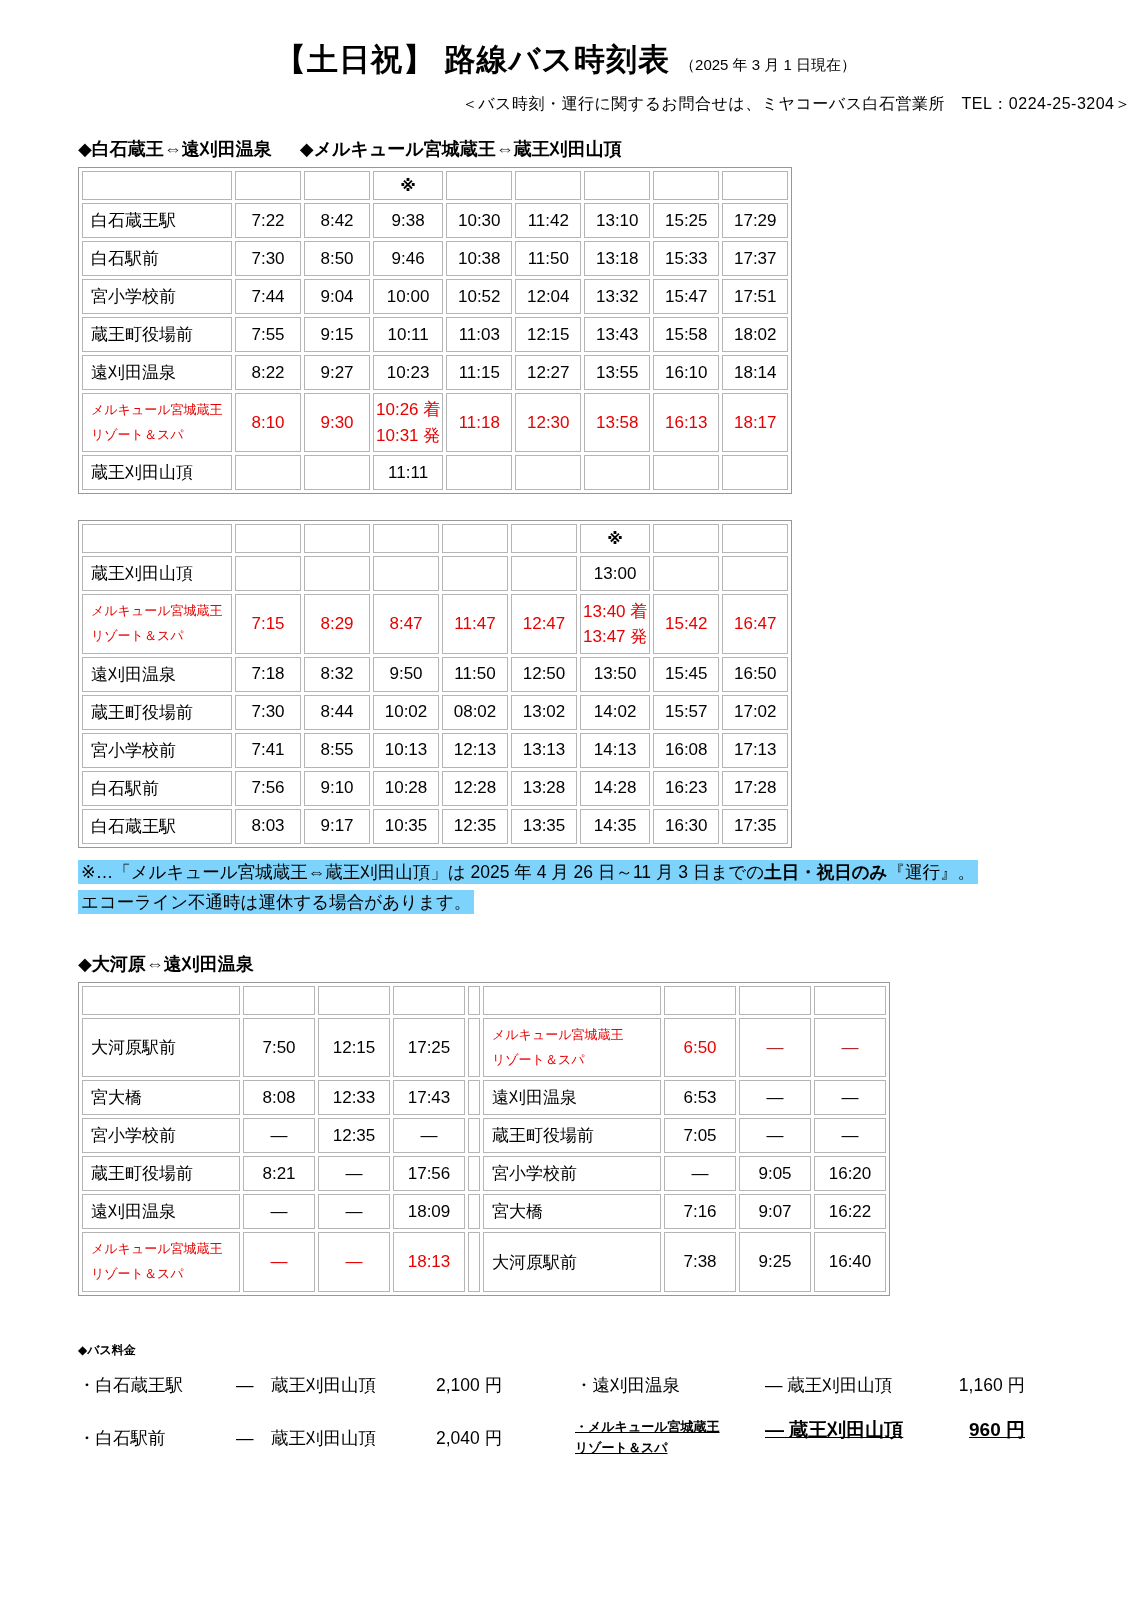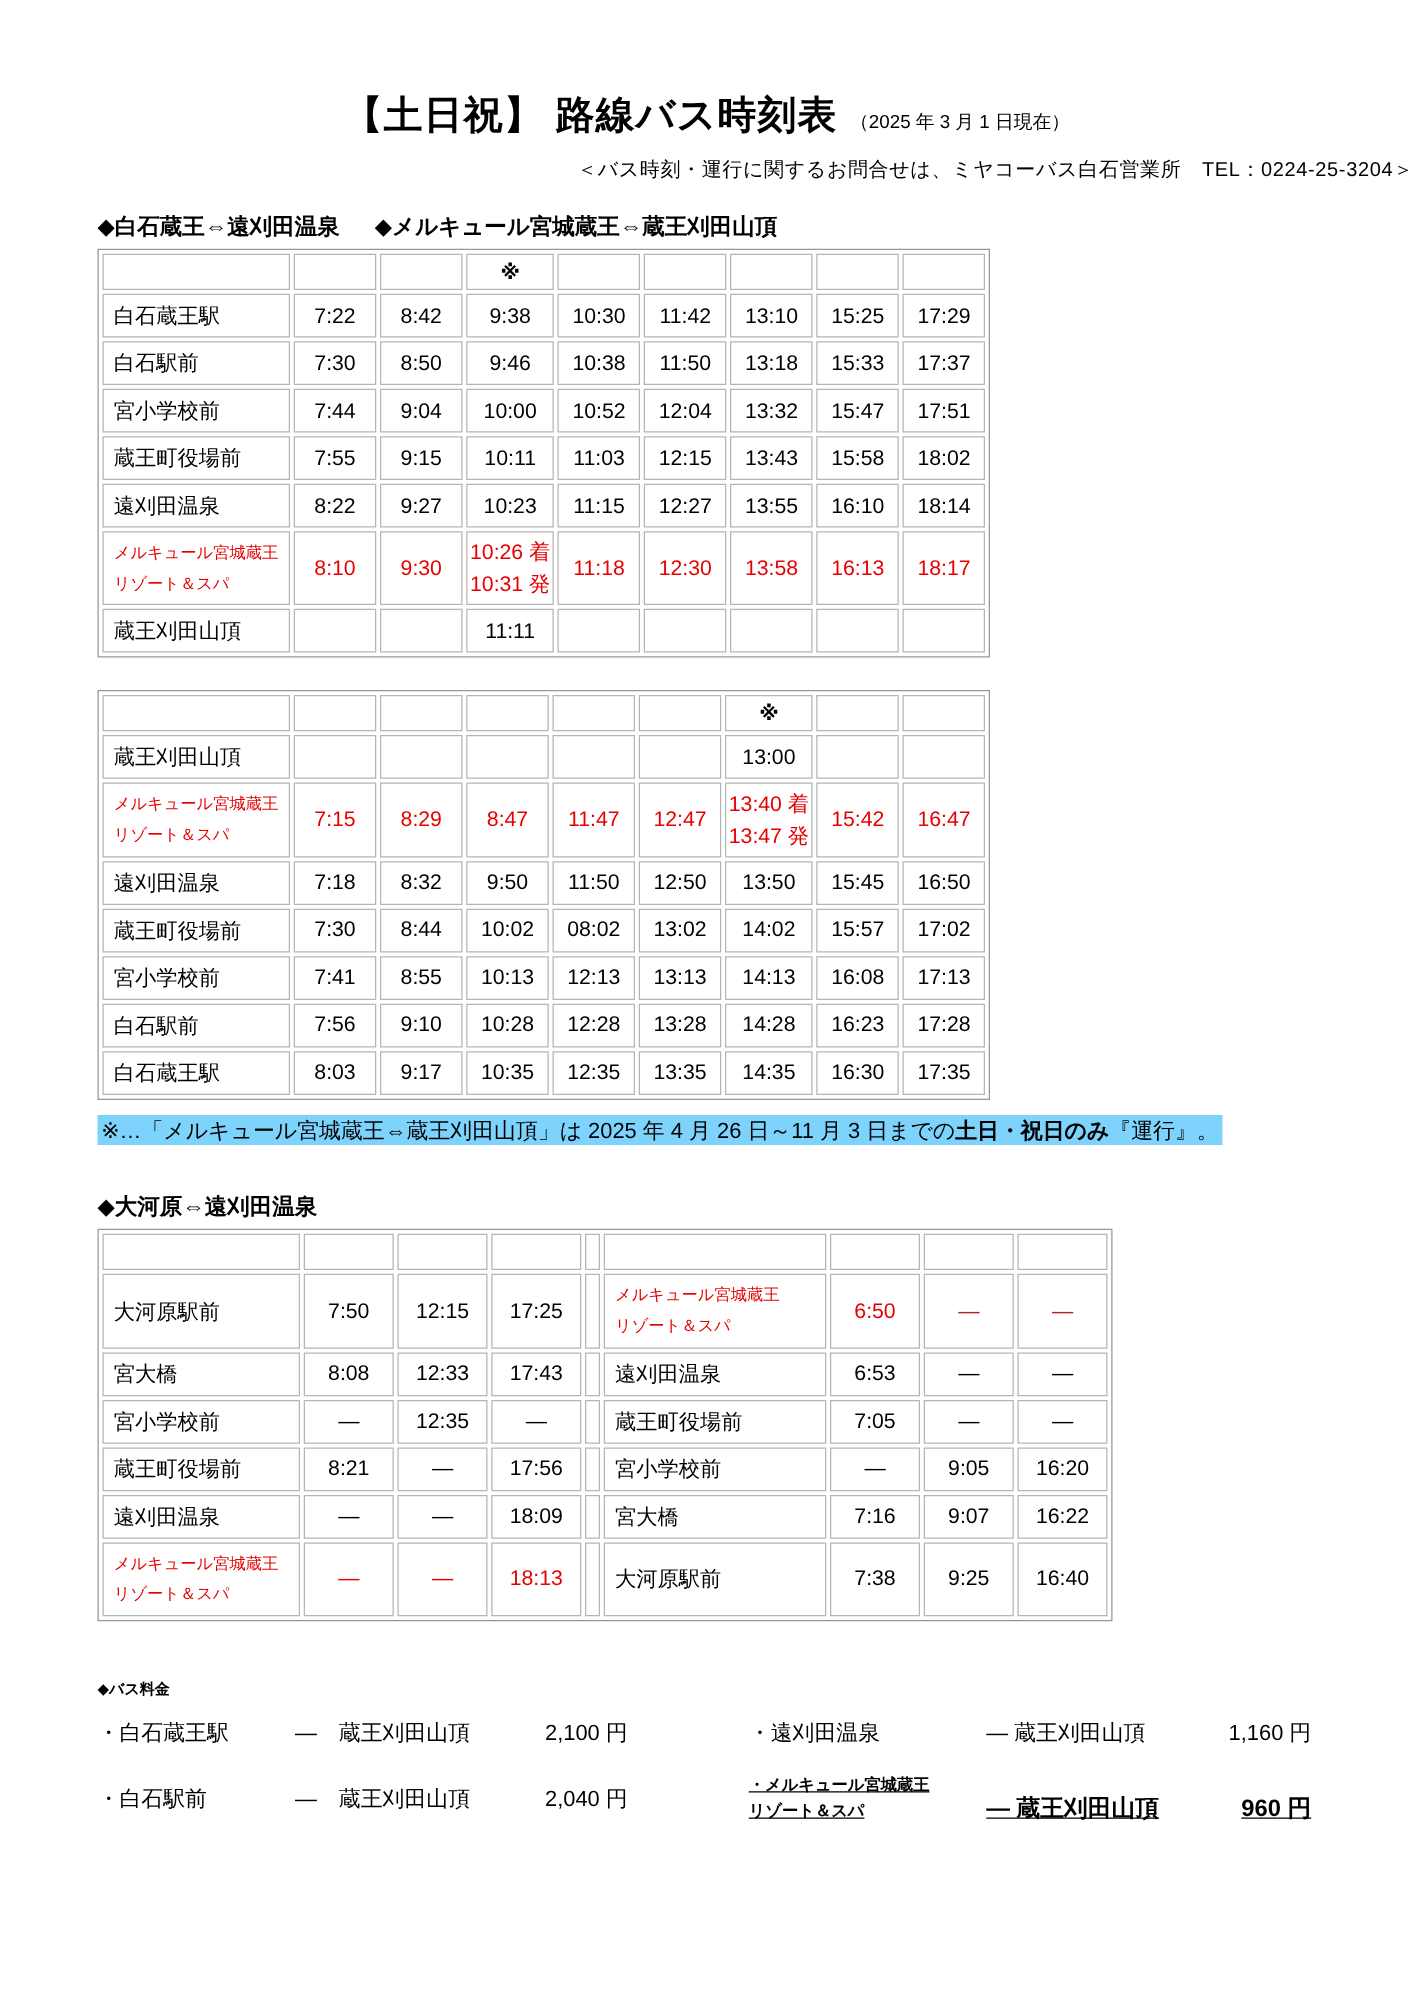--- a/index.html
+++ b/index.html
@@ -1,21 +1,21 @@
 <!DOCTYPE html>
 <html><head>
 <meta charset="utf-8">
 <style>
   html,body { margin:0; padding:0; background:#ffffff; }
   body {
     width:1131px; height:1600px;
     font-family:"Liberation Sans","DejaVu Sans",sans-serif;
     color:#000; position:relative; overflow:hidden;
   }
-  .page { padding-top:71px; }
+  .page { padding-top:39px; }
 
   
   .title-line { text-align:center; white-space:nowrap; }
   .title-main { font-size:31px; font-weight:bold; letter-spacing:1px; }
   .title-date { font-size:15px; margin-left:10px; }
   .subtitle { text-align:right; font-size:16px; margin-top:13px; letter-spacing:0.5px; }
 
   
   .section-heading { margin:22px 0 6px 78px; font-size:18px; font-weight:bold; }
   .section-heading .gap { display:inline-block; width:28px; }
@@ -46,21 +46,21 @@
   .note { margin:9px 0 0 78px; font-size:17.5px; line-height:1.75; }
   .hl { background:#7dd3fc; padding:2px 3px; }
   .note b { font-weight:bold; }
 
   
   .fare-row { display:flex; align-items:center; margin:14px 0 0 78px; font-size:17.5px; }
   .fare-row.second { margin-top:20px; }
   .f-from { width:158px; }
   .f-to   { width:200px; }
   .f-price{ width:95px; text-align:left; }
-  .fare-item.right { margin-left:68px; display:flex; align-items:flex-end; }
+  .fare-item.right { margin-left:44px; display:flex; align-items:flex-start; }
   .fare-item.right .f-from { width:190px; }
   .fare-item.right .f-to   { width:185px; }
   .fare-item.right .f-price{ width:75px; text-align:right; }
   .fare-item { display:flex; align-items:center; }
   .u { text-decoration:underline; }
   .b { font-weight:bold; }
   .small2 { font-size:13px; line-height:1.6; white-space:normal; }
   .big { font-size:19px; }
 </style>
 </head>
@@ -282,20 +282,21 @@
           <td class="tm">13:35</td>
           <td class="tm">14:35</td>
           <td class="tm">16:30</td>
           <td class="tm">17:35</td>
         </tr>
       </tbody>
     </table>
 
   <div class="note">
     <div><span class="hl"><span>※…「メルキュール宮城蔵王⇔蔵王刈田山頂」は 2025 年 4 月 26 日～11 月 3 日までの</span><b>土日・祝日のみ</b><span>『運行』。</span></span></div>
+    <div><span class="hl">エコーライン不通時は運休する場合があります。</span></div>
   </div>
 
   <div class="section-heading" style="margin-top:34px;">◆大河原⇔遠刈田温泉</div>
 
   <table class="tt" id="tbl-ogawara">
       <colgroup>
         <col style="width:158px">
         <col style="width:72px">
         <col style="width:72px">
         <col style="width:72px">

